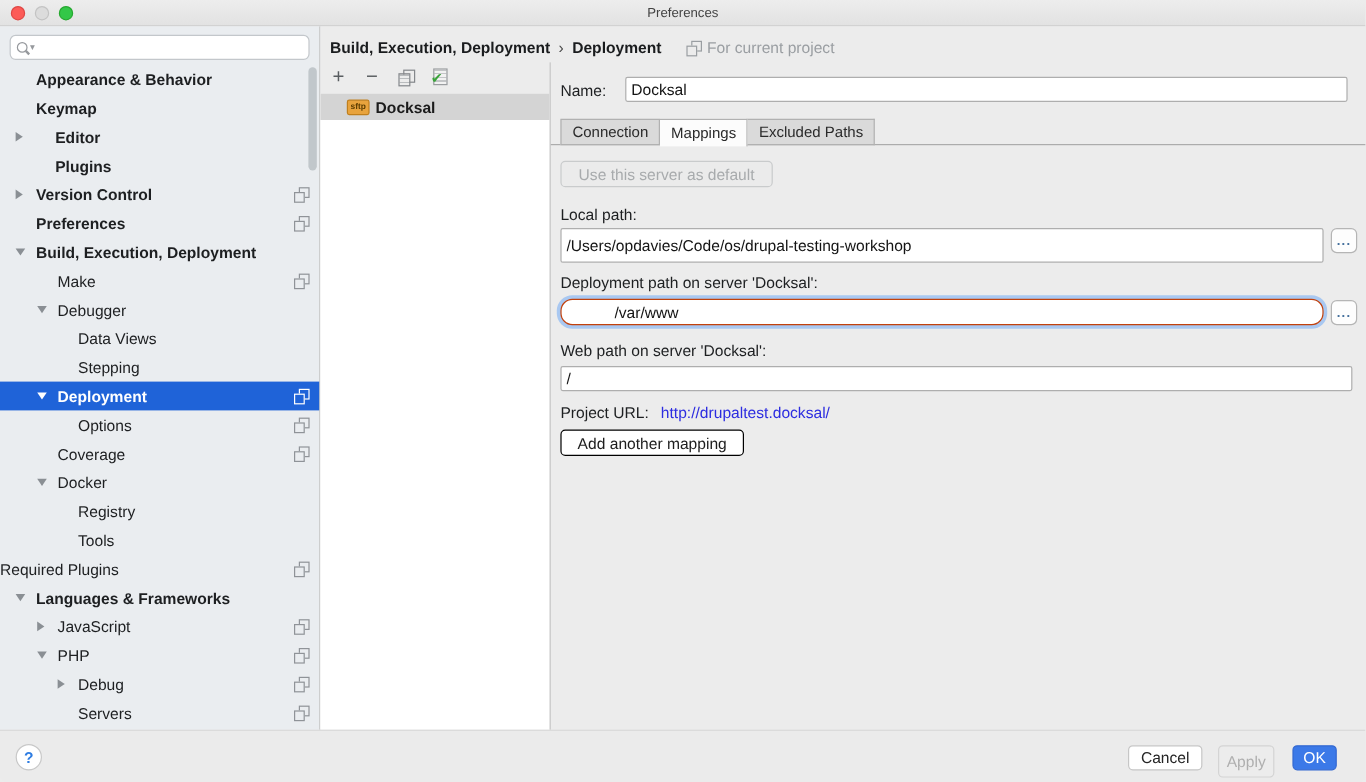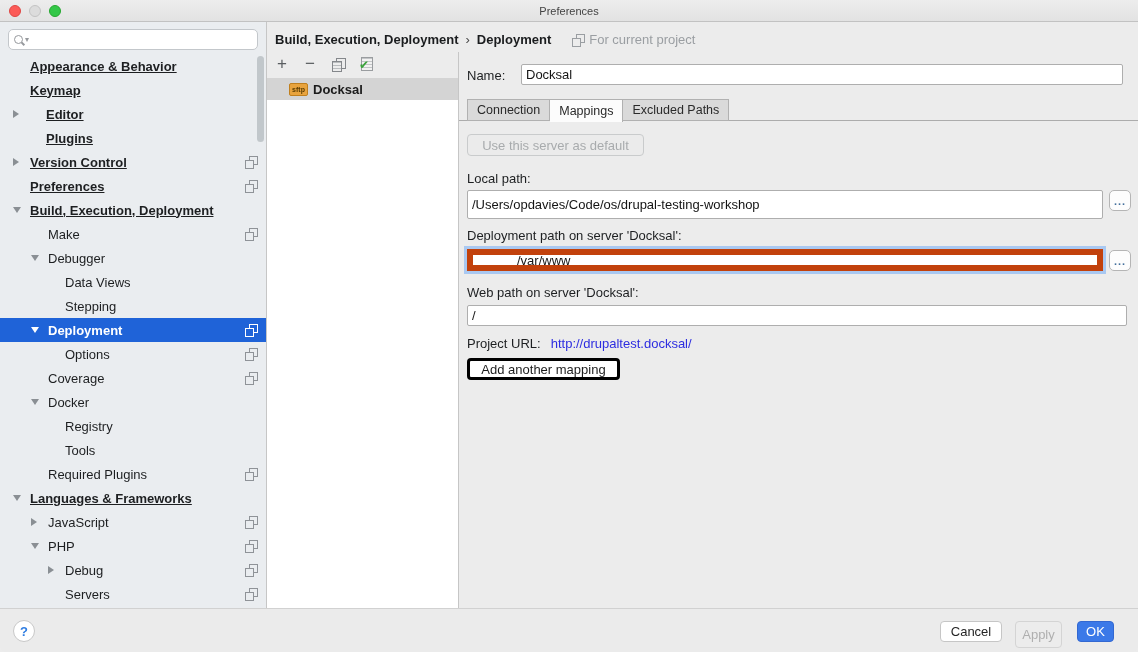--- a/index.html
+++ b/index.html
@@ -22,21 +22,21 @@
   #searchbox { position:absolute; left:8px; top:7px; width:250px; height:21px;
     background:#fff; border:1px solid #c3c7cb; border-radius:5px; display:flex; align-items:center; padding-left:5px; }
   .mag { width:9px; height:9px; border:1.5px solid #96999d; border-radius:50%; position:relative; display:inline-block; }
   .mag::after { content:""; position:absolute; width:1.5px; height:4px; background:#96999d;
     left:7px; top:6px; transform:rotate(-45deg); }
   .search-caret { font-size:8px; color:#96999d; margin-left:2px; }
   #searchbox input { border:none; outline:none; flex:1; height:17px; font-size:12px; background:transparent; font-family:"Liberation Sans",sans-serif; }
 
   #tree { position:absolute; left:0; top:32px; right:0; }
   .trow { height:24px; display:flex; align-items:center; position:relative; cursor:default; }
-  .trow.bold .tlabel { font-weight:700;text-decoration:underline; }
+  .trow.bold .tlabel { font-weight:700; }
   .trow.selected { background:#1f63d8; color:#fff; }
   .trow.selected .tlabel { font-weight:700; }
   .tarrow { position:absolute; width:0; height:0; }
   .tarrow.right { border-left:6px solid #8a8f94; border-top:4.5px solid transparent; border-bottom:4.5px solid transparent; }
   .tarrow.down  { border-top:6px solid #8a8f94; border-left:4.5px solid transparent; border-right:4.5px solid transparent; }
   .trow.selected .tarrow.down { border-top-color:#fff; }
 
   .proj-ico { position:relative; width:12px; height:12px; display:inline-block; color:#8f9398; --ico-bg:#eaedf0; }
   .proj-ico::before { content:""; position:absolute; left:4px; top:0;  width:7px; height:7px; border:1px solid currentColor; background:var(--ico-bg); }
   .proj-ico::after  { content:""; position:absolute; left:0;  top:4px; width:7px; height:7px; border:1px solid currentColor; background:var(--ico-bg); }
@@ -73,38 +73,38 @@
 
   .server-row { position:absolute; left:267px; top:78px; width:191px; height:22px; background:#d4d4d4;
     display:flex; align-items:center; padding-left:22px; font-weight:700; color:#1b1b1b; }
   .sftp-badge { width:19px; height:13px; background:#e8a33d; border:1px solid #c07f1d; border-radius:2px;
     font-size:7px; font-weight:700; color:#5b3c00; display:flex; align-items:center; justify-content:center; margin-right:5px; }
 
   
   .flabel { position:absolute; color:#1d1f21; }
   .txt { position:absolute; background:#fff; border:1px solid #aeaeae; border-radius:2px;
     font-size:13px; padding:0 4px; font-family:"Liberation Sans",sans-serif; color:#141414; outline:none; }
-  .txt.focused { border:6px solid #c2410c; box-shadow:0 0 0 3px #a9c8f1; border-radius:0;padding-left:44px; }
+  .txt.focused { border:1px solid #c2410c; box-shadow:0 0 0 3px #a9c8f1; border-radius:10px;padding-left:44px; }
   .browse-btn { position:absolute; width:22px; height:21px; background:#fdfdfd; border:1px solid #b5b5b5; border-radius:5px;
     color:#44709d; font-weight:700; font-size:11px; line-height:9px; letter-spacing:1px; text-align:center; padding-top:2px; }
 
   
   #tabline { position:absolute; left:459px; top:120px; width:679px; height:1px; background:#acacac; }
   #tabs { position:absolute; left:467px; top:99px; display:flex; z-index:2; }
   .tab { height:22px; padding:0 9px; display:flex; align-items:center; font-size:12.5px; color:#2a2a2a;
     background:#dadada; border:1px solid #b1b1b1; border-left:none; }
   .tab:first-child { border-left:1px solid #b1b1b1; }
   .tab.active { background:#fcfcfc; height:23px; border-bottom:none; }
 
   .btn { display:flex; align-items:center; justify-content:center; border-radius:4px; font-size:13px;
     font-family:"Liberation Sans",sans-serif; }
   #use-default-btn { position:absolute; left:467px; top:134px; width:177px; height:22px;
     background:#ebebeb; border:1px solid #c9cbcc; color:#a8abad; }
   #add-mapping-btn { position:absolute; left:467px; top:358px; width:153px; height:22px;
-    background:#fff; border:3px solid #000000; color:#1d1d1d; }
+    background:#fff; border:1px solid #000000; color:#1d1d1d; }
 
   #url-row { position:absolute; left:467px; top:336px; display:flex; gap:10px; align-items:center; }
   #project-url-link { color:#2d2de0; cursor:pointer; }
 
   
   #footer { position:absolute; left:0; top:608px; width:1138px; height:44px; background:#ebebeb;
     border-top:1px solid #d1d1d1; border-radius:0 0 6px 6px; }
   #help-btn { position:absolute; left:13px; top:11px; width:22px; height:22px; border-radius:50%;
     background:#fff; border:1px solid #c8c8c8; color:#2f7de2; font-weight:700; font-size:13px;
     display:flex; align-items:center; justify-content:center; }
@@ -185,21 +185,21 @@
       <div class="trow" style="padding-left: 48px;">
         <span class="tarrow down" style="left: 31px;"></span>
         <span class="tlabel">Docker</span>
       </div>
       <div class="trow" style="padding-left: 65px;">
         <span class="tlabel">Registry</span>
       </div>
       <div class="trow" style="padding-left: 65px;">
         <span class="tlabel">Tools</span>
       </div>
-      <div class="trow" style="padding-left: 48px;">
+      <div class="trow" style="">
         <span class="tlabel">Required Plugins</span>
         <span class="proj-ico"></span>
       </div>
       <div class="trow bold" style="padding-left: 30px;">
         <span class="tarrow down" style="left: 13px;"></span>
         <span class="tlabel">Languages &amp; Frameworks</span>
       </div>
       <div class="trow" style="padding-left: 48px;">
         <span class="tarrow right" style="left: 31px;"></span>
         <span class="tlabel">JavaScript</span>

